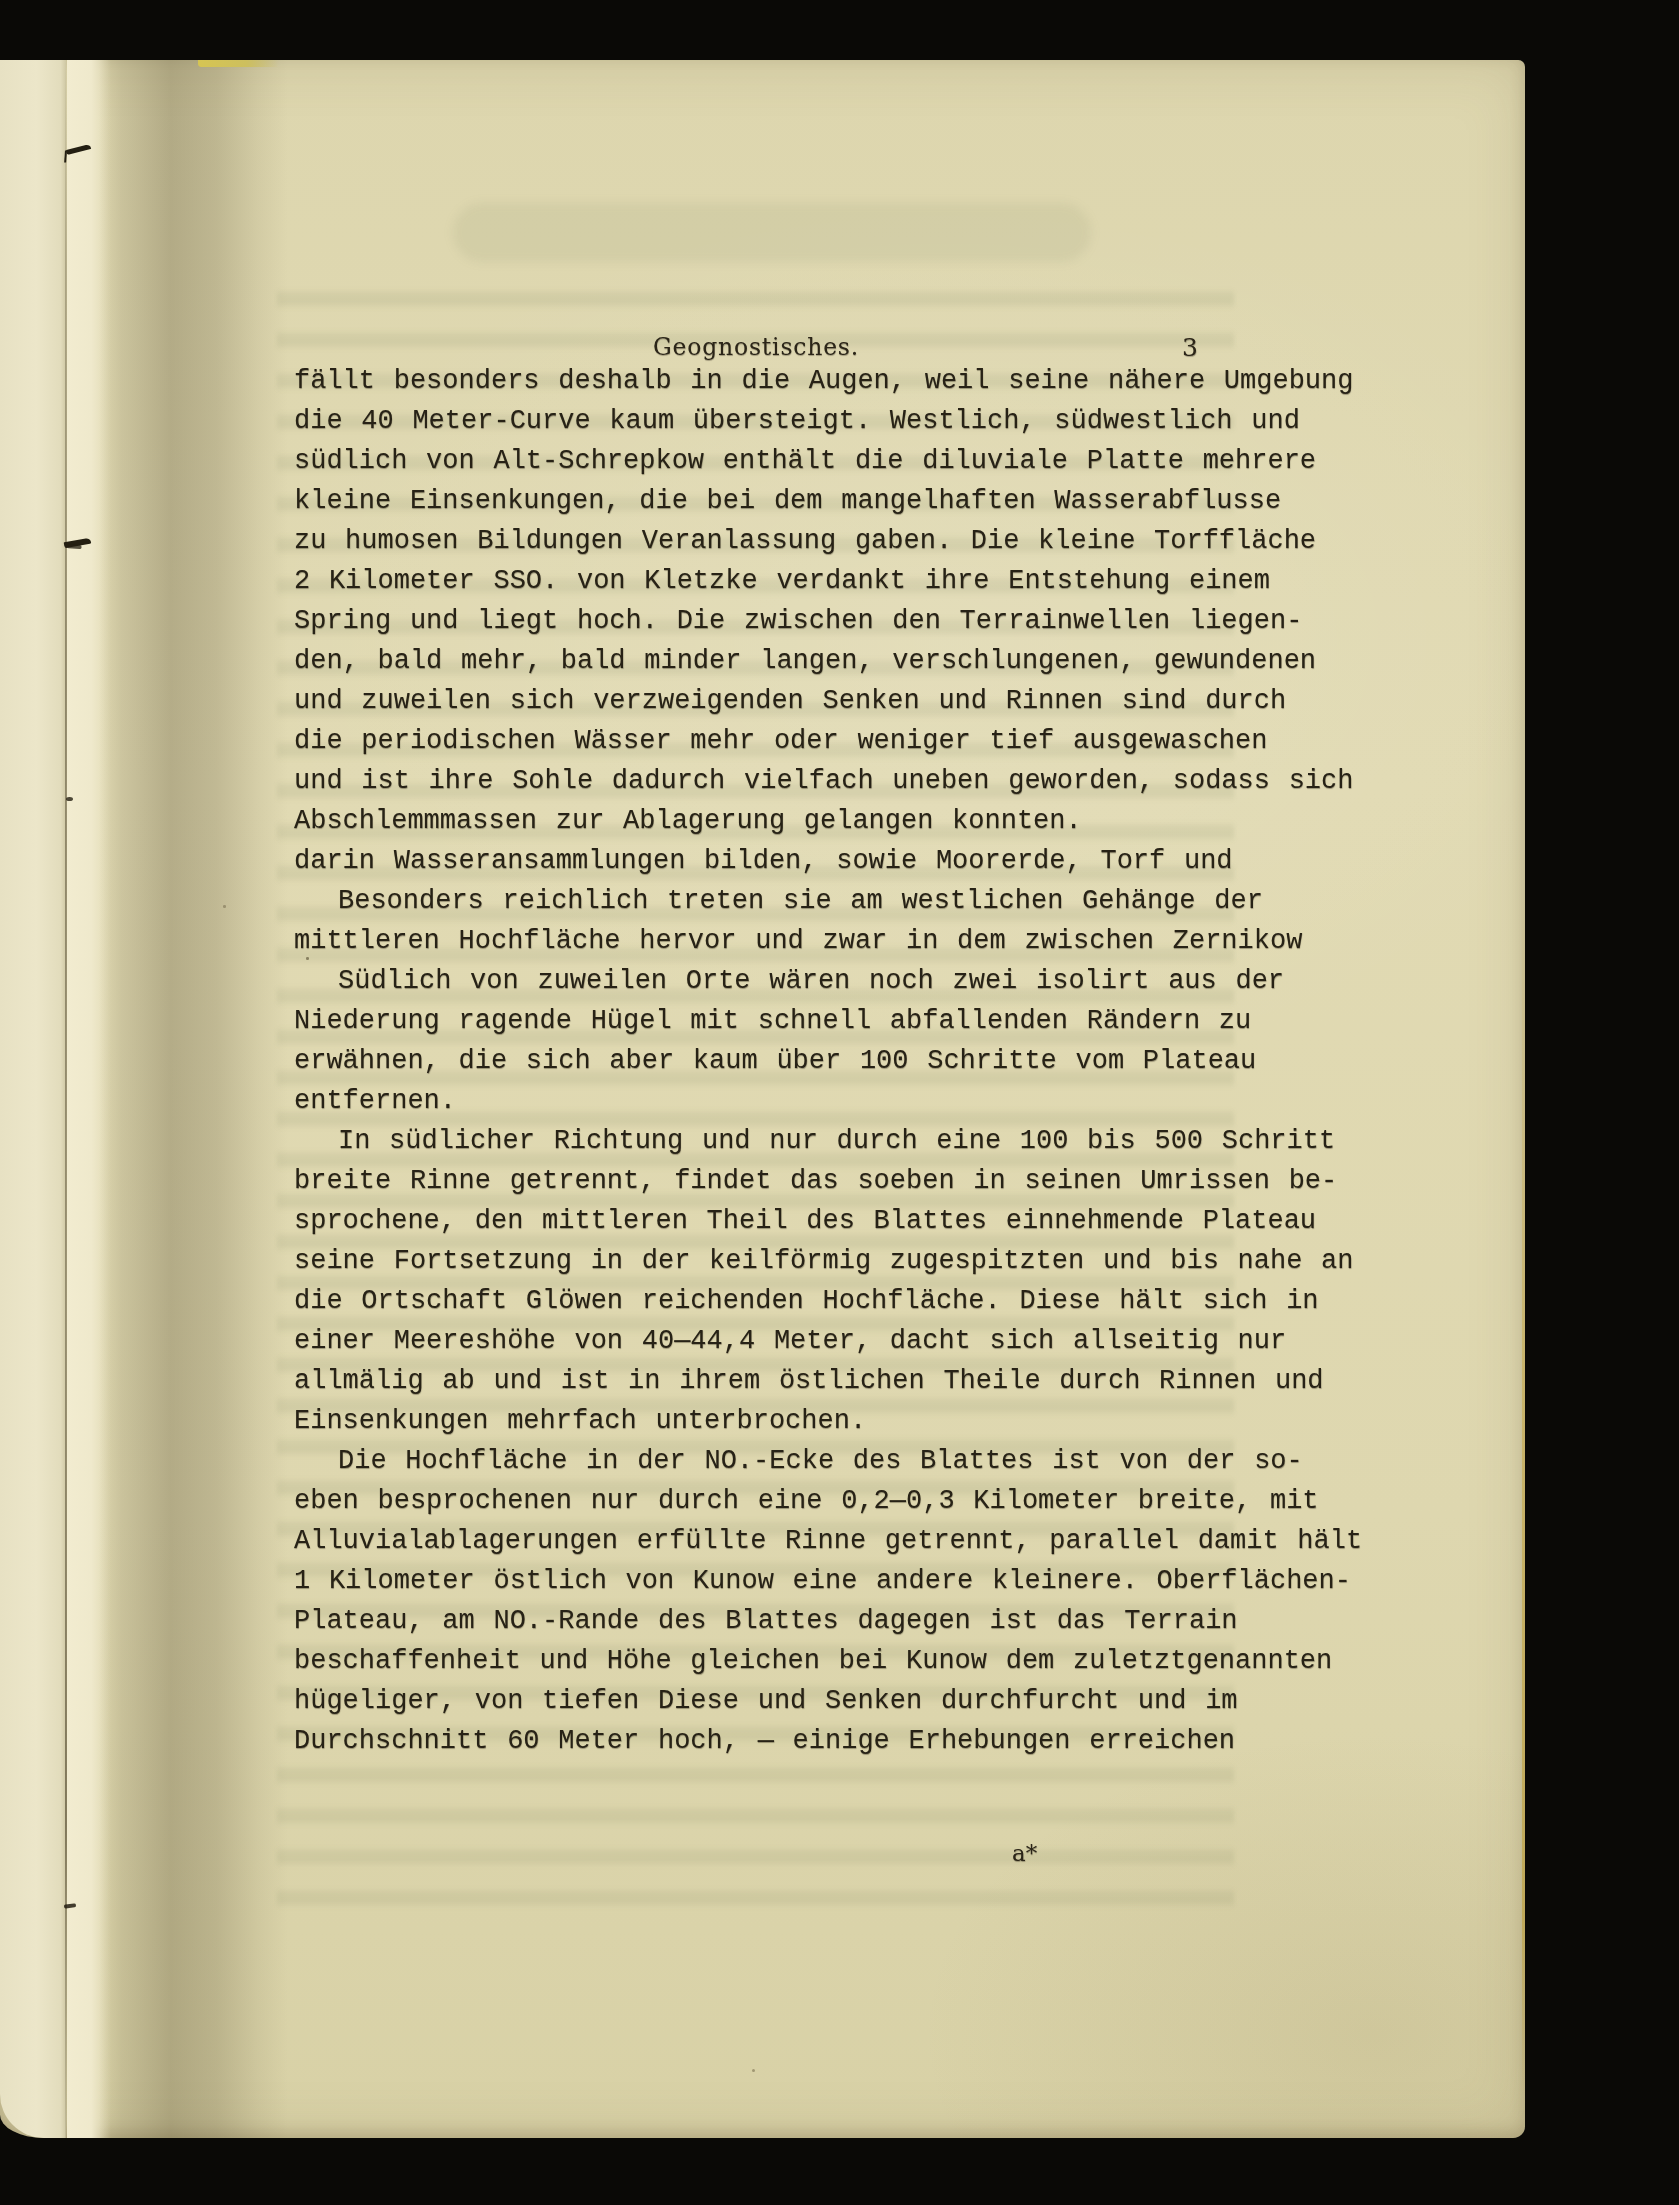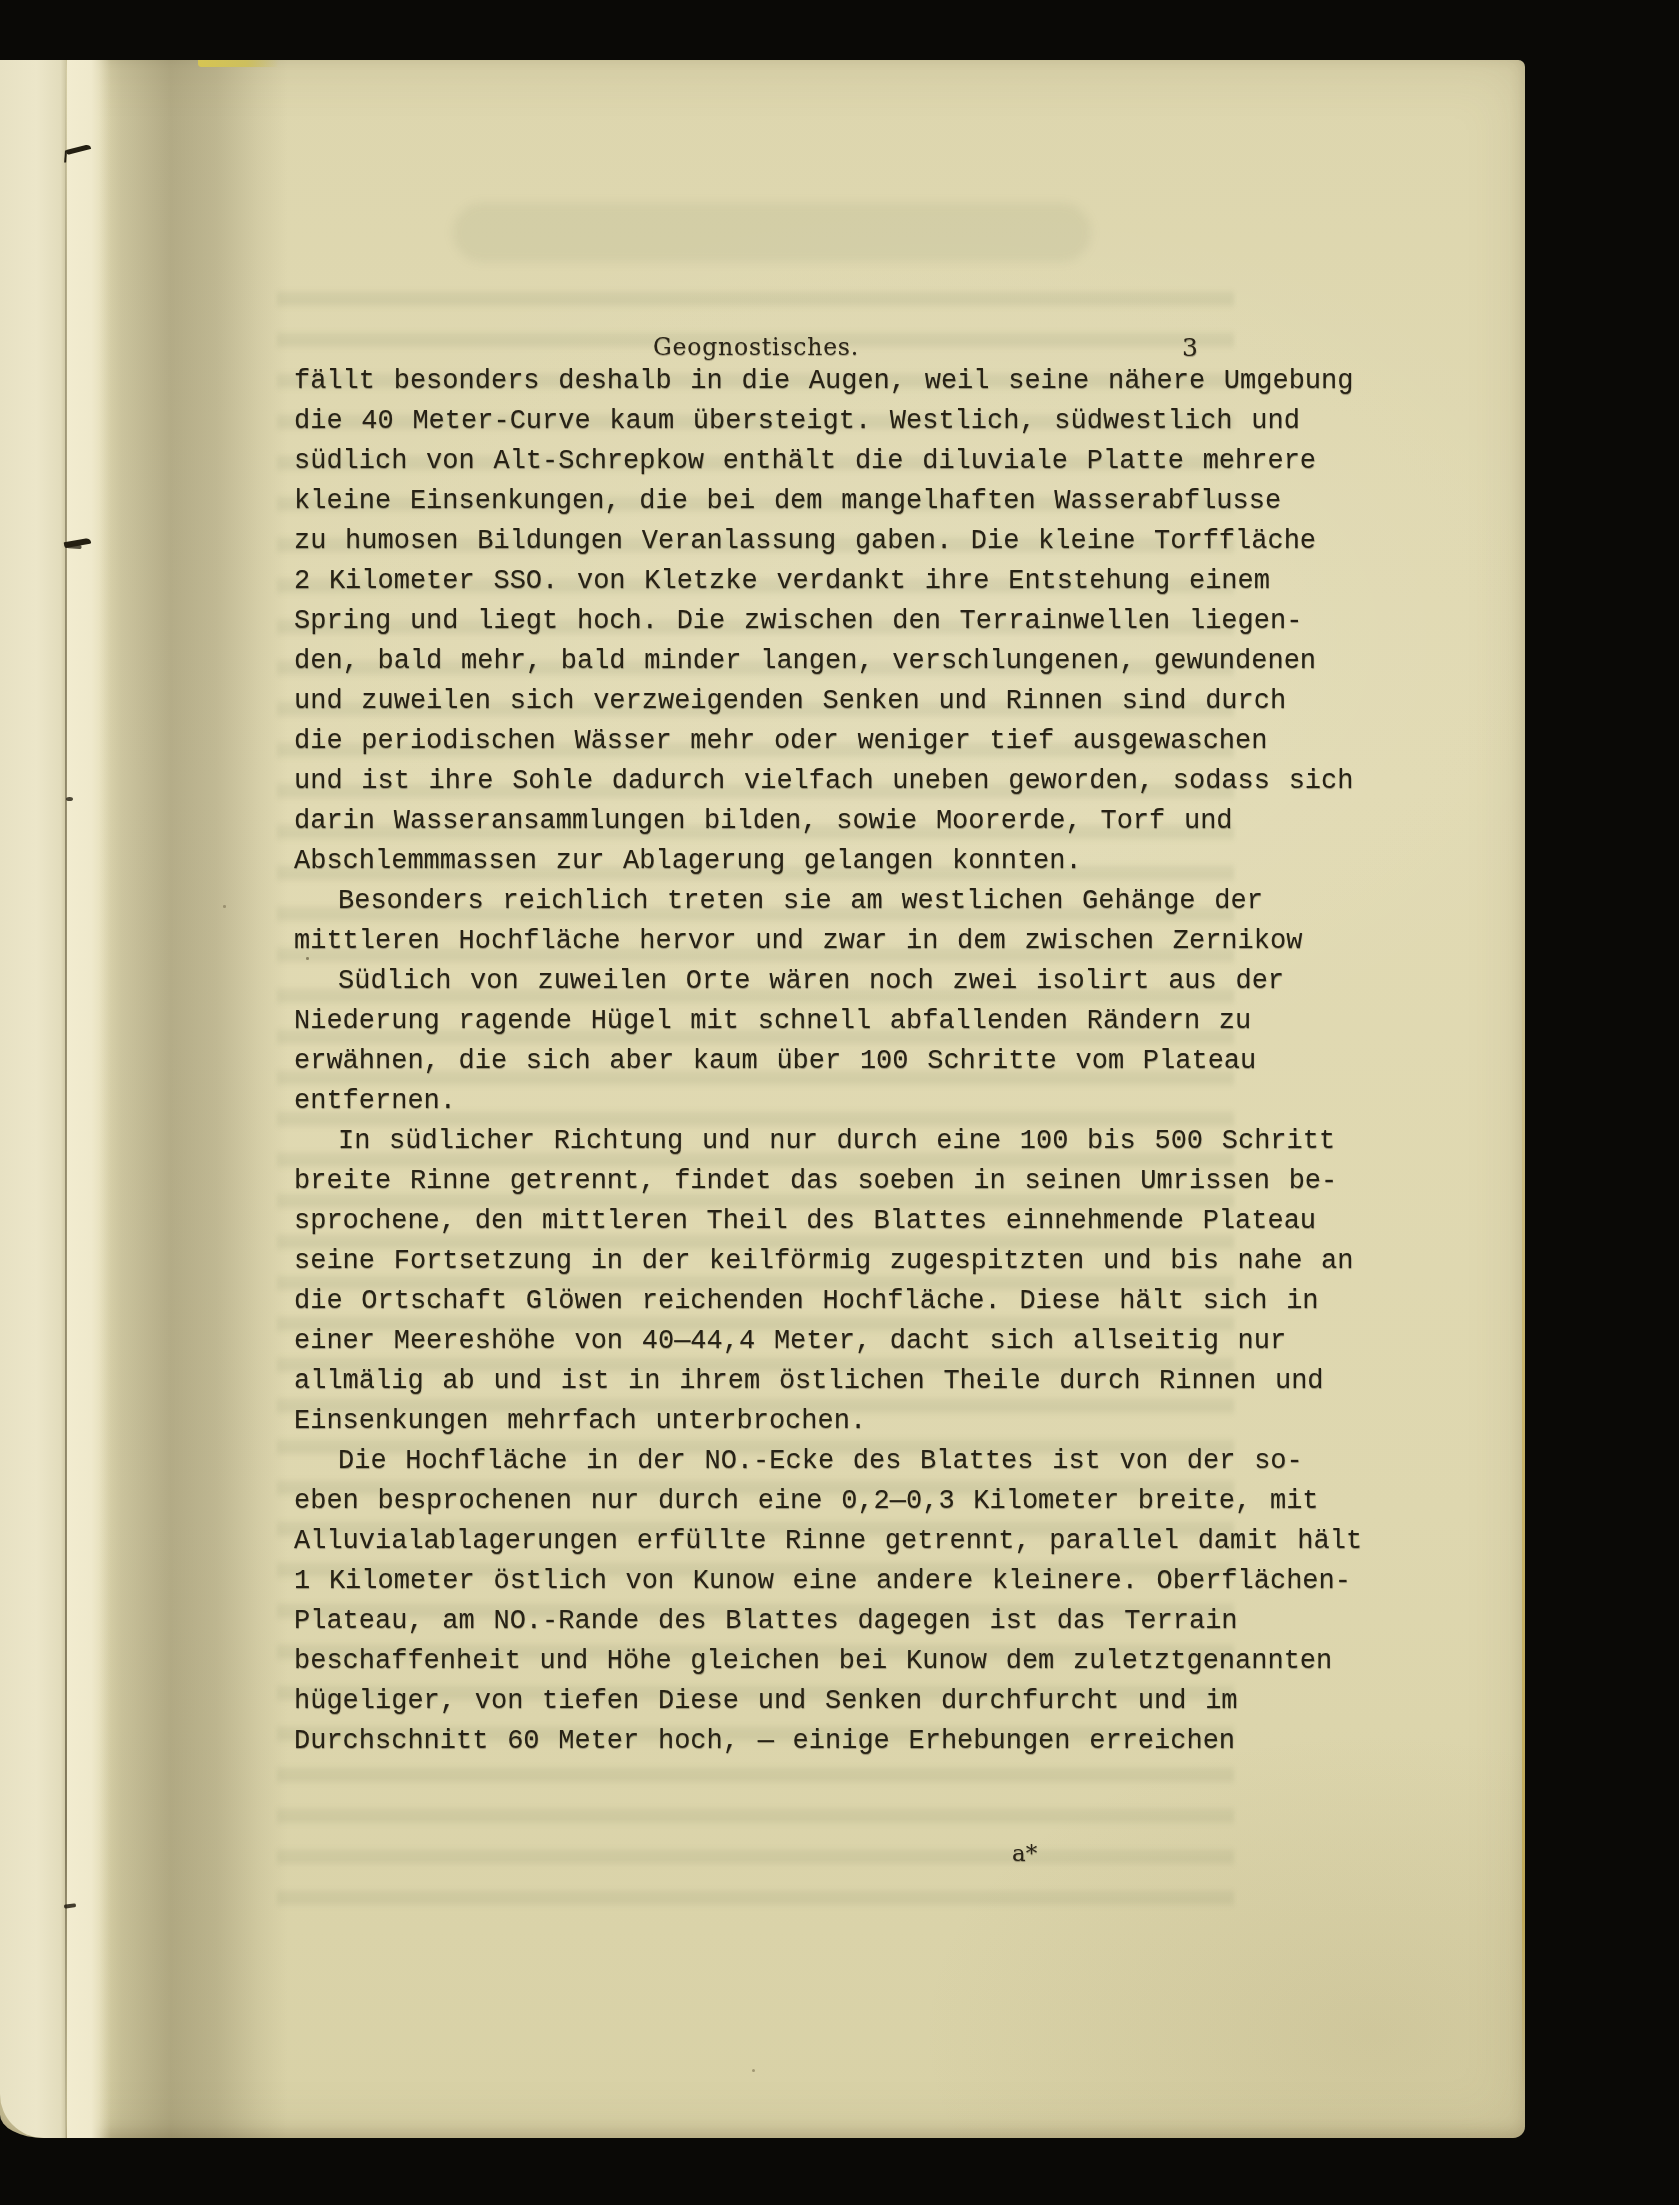--- a/index.html
+++ b/index.html
@@ -225,22 +225,22 @@
           <div class="line">die 40 Meter-Curve kaum übersteigt. Westlich, südwestlich und</div>
           <div class="line">südlich von Alt-Schrepkow enthält die diluviale Platte mehrere</div>
           <div class="line">kleine Einsenkungen, die bei dem mangelhaften Wasserabflusse</div>
           <div class="line">zu humosen Bildungen Veranlassung gaben. Die kleine Torffläche</div>
           <div class="line">2 Kilometer SSO. von Kletzke verdankt ihre Entstehung einem</div>
           <div class="line">Spring und liegt hoch. Die zwischen den Terrainwellen liegen-</div>
           <div class="line">den, bald mehr, bald minder langen, verschlungenen, gewundenen</div>
           <div class="line">und zuweilen sich verzweigenden Senken und Rinnen sind durch</div>
           <div class="line">die periodischen Wässer mehr oder weniger tief ausgewaschen</div>
           <div class="line">und ist ihre Sohle dadurch vielfach uneben geworden, sodass sich</div>
+          <div class="line end">Abschlemmmassen zur Ablagerung gelangen konnten.</div>
           <div class="line">darin Wasseransammlungen bilden, sowie Moorerde, Torf und</div>
-          <div class="line end">Abschlemmmassen zur Ablagerung gelangen konnten.</div>
           <div class="line indent">Besonders reichlich treten sie am westlichen Gehänge der</div>
           <div class="line">mittleren Hochfläche hervor und zwar in dem zwischen Zernikow</div>
           <div class="line indent">Südlich von zuweilen Orte wären noch zwei isolirt aus der</div>
           <div class="line">Niederung ragende Hügel mit schnell abfallenden Rändern zu</div>
           <div class="line">erwähnen, die sich aber kaum über 100 Schritte vom Plateau</div>
           <div class="line end">entfernen.</div>
           <div class="line indent">In südlicher Richtung und nur durch eine 100 bis 500 Schritt</div>
           <div class="line">breite Rinne getrennt, findet das soeben in seinen Umrissen be-</div>
           <div class="line">sprochene, den mittleren Theil des Blattes einnehmende Plateau</div>
           <div class="line">seine Fortsetzung in der keilförmig zugespitzten und bis nahe an</div>

